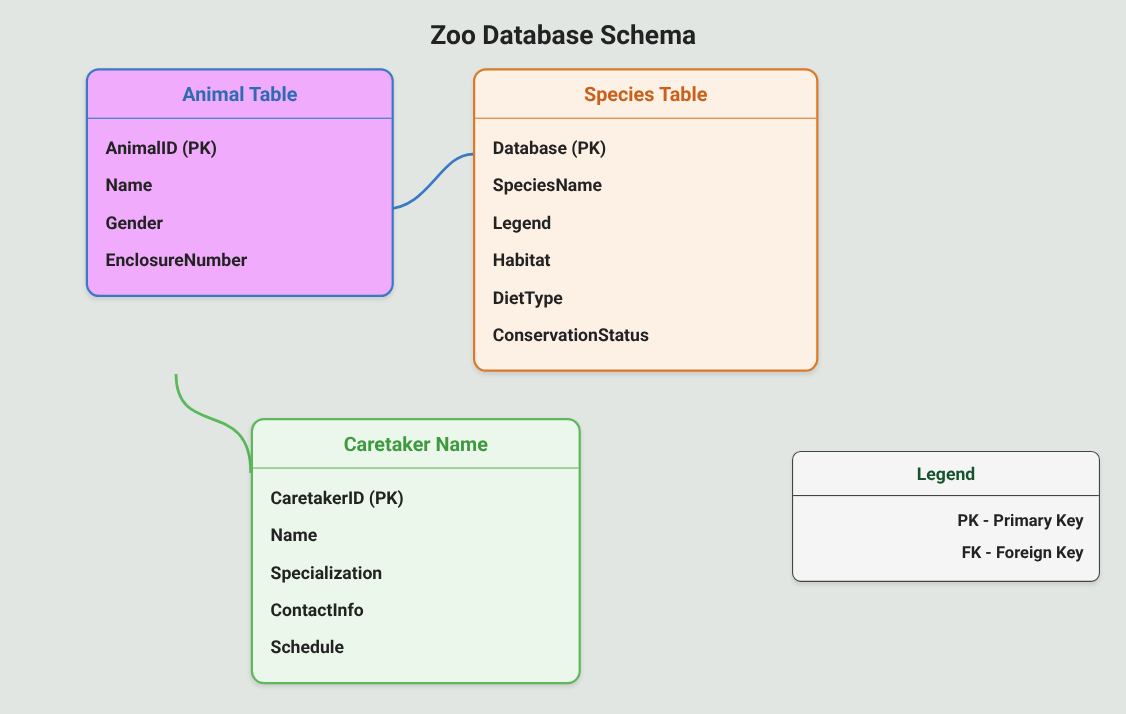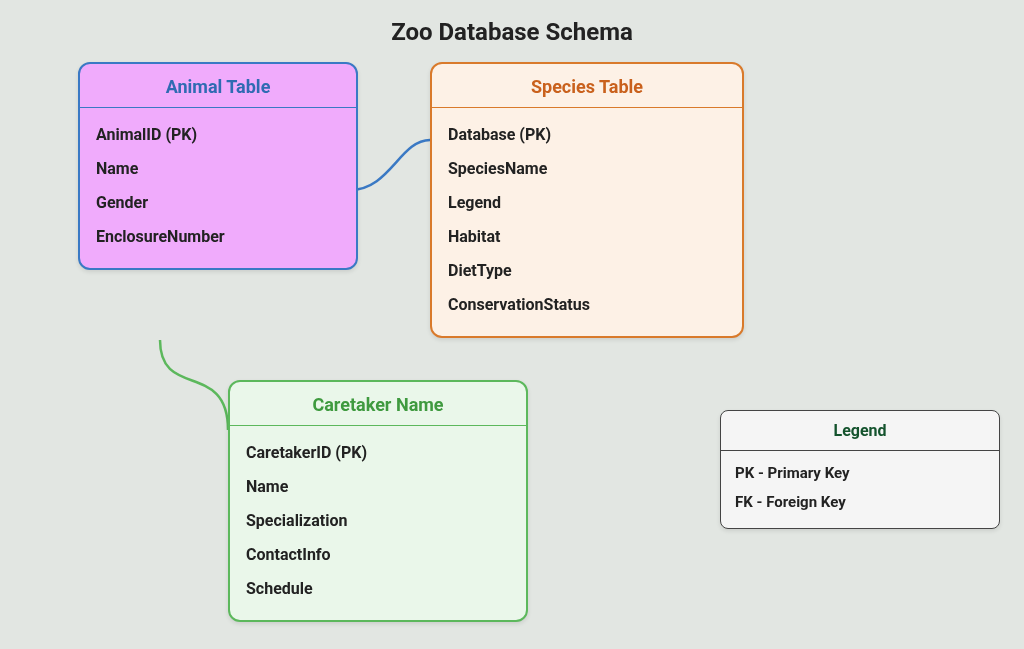--- a/index.html
+++ b/index.html
@@ -60,21 +60,21 @@
     background:#f5f5f5;
     border: 1.5px solid #444;
     border-radius: 8px;
     box-shadow: 0 2px 4px rgba(0,0,0,0.1);
   }
   #legend-box .table-header {
     color:#14532d; font-size:16px; font-weight:700;
     border-bottom-color:#444;
     padding: 10px;
   }
-  #legend-box .table-body { padding: 8px 14px 12px 14px; }
+  #legend-box .table-body { padding: 8px 14px 12px 14px; text-align: right; }
   #legend-box .field { font-size: 15px; padding: 3px 0; }
   svg.connectors {
     position: absolute;
     left: 0; top: 0;
     width: 1024px; height: 649px;
     pointer-events: none;
   }
 </style>
 </head>
 <body>

